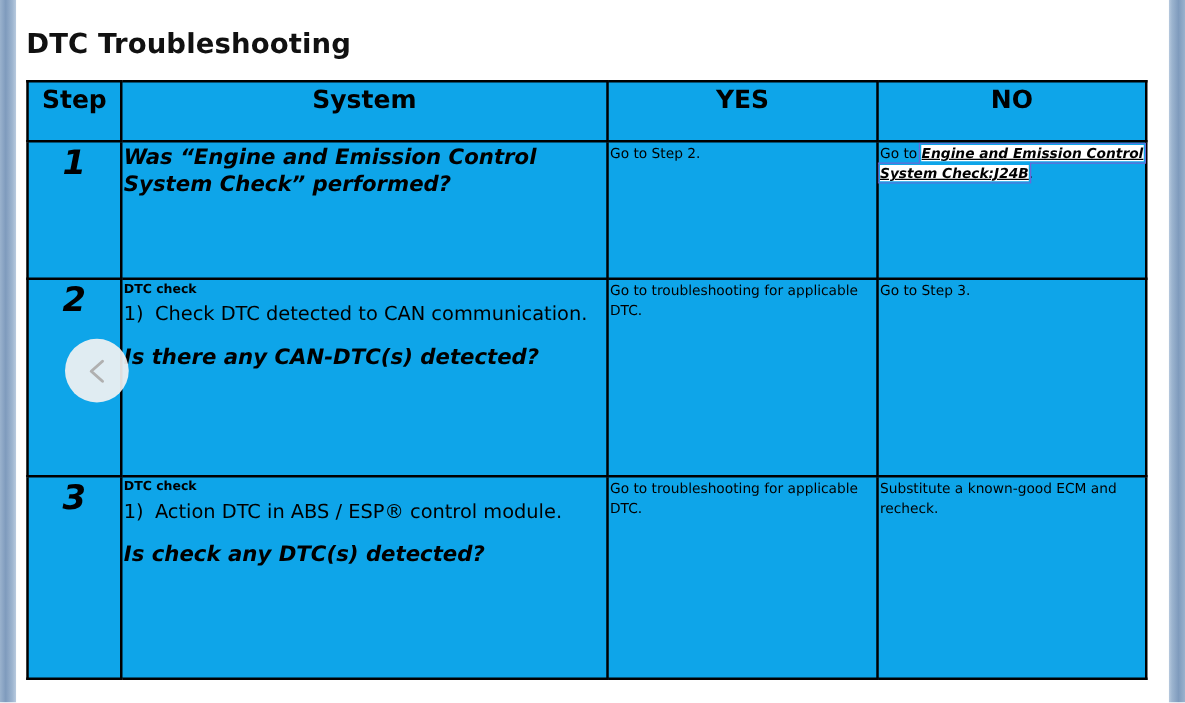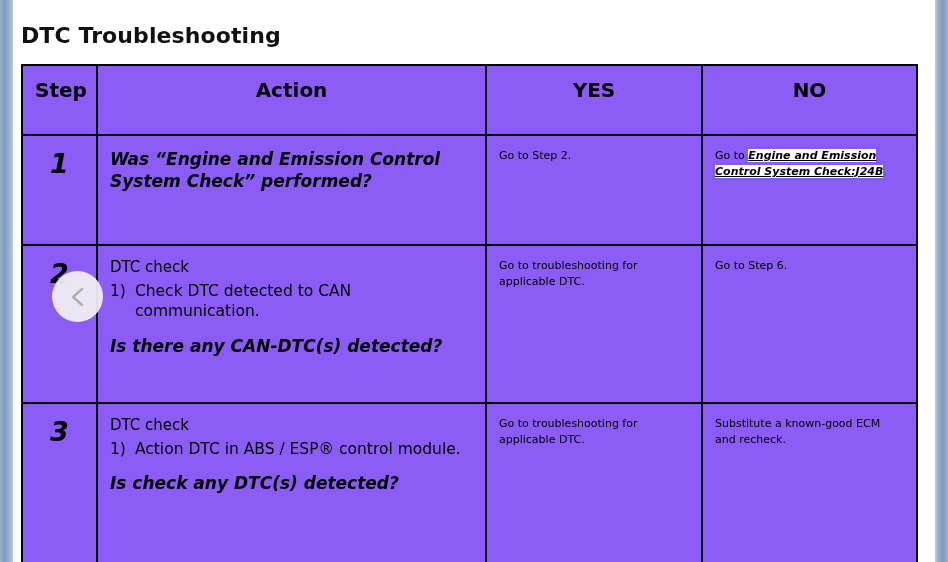--- a/index.html
+++ b/index.html
@@ -63,22 +63,22 @@
     left: 8px;
     top: 64px;
     width: 895px;
     border-collapse: collapse;
     table-layout: fixed;
     background: #ffffff;
   }
   table.dtc td, table.dtc th {
     border: 2px solid #000000;
     vertical-align: top;
-    padding: 12px;
-    background: #8b5cf6;
+    padding: 1px;
+    background: #0ea5e9;
   }
 
   col.c-step { width: 75px; }
   col.c-action { width: 389px; }
   col.c-yes { width: 216px; }
   col.c-no { width: 215px; }
 
   thead th {
     height: 44px;
     text-align: center;
@@ -112,22 +112,22 @@
     color: #000000;
   }
 
   .q-bold-italic {
     font-weight: bold;
     font-style: italic;
     font-size: 17px;
     line-height: 1.3;
   }
   .sub-head {
-    font-weight: normal;
-    font-size: 15px;
+    font-weight: bold;
+    font-size: 10px;
     line-height: 1.3;
     margin-bottom: 3px;
   }
   .numbered {
     display: flex;
     gap: 9px;
     font-size: 15.5px;
     line-height: 1.33;
     margin-bottom: 13px;
   }
@@ -181,21 +181,21 @@
     <table class="dtc">
       <colgroup>
         <col class="c-step">
         <col class="c-action">
         <col class="c-yes">
         <col class="c-no">
       </colgroup>
       <thead>
         <tr>
           <th>Step</th>
-          <th>Action</th>
+          <th>System</th>
           <th>YES</th>
           <th>NO</th>
         </tr>
       </thead>
       <tbody>
 
         <tr class="row1-h">
           <td class="step-cell">1</td>
           <td class="action-cell">
             <div class="q-bold-italic">Was “Engine and Emission Control System Check” performed?</div>
@@ -210,21 +210,21 @@
           <td class="step-cell">2</td>
           <td class="action-cell">
             <div class="sub-head">DTC check</div>
             <div class="numbered">
               <span class="marker">1)</span>
               <span class="body">Check DTC detected to CAN communication.</span>
             </div>
             <div class="q-bold-italic">Is there any CAN-DTC(s) detected?</div>
           </td>
           <td class="yn-cell">Go to troubleshooting for applicable DTC.</td>
-          <td class="yn-cell">Go to Step 6.</td>
+          <td class="yn-cell">Go to Step 3.</td>
         </tr>
 
         <tr class="row3-h">
           <td class="step-cell">3</td>
           <td class="action-cell">
             <div class="sub-head">DTC check</div>
             <div class="numbered">
               <span class="marker">1)</span>
               <span class="body">Action DTC in ABS / ESP® control module.</span>
             </div>

